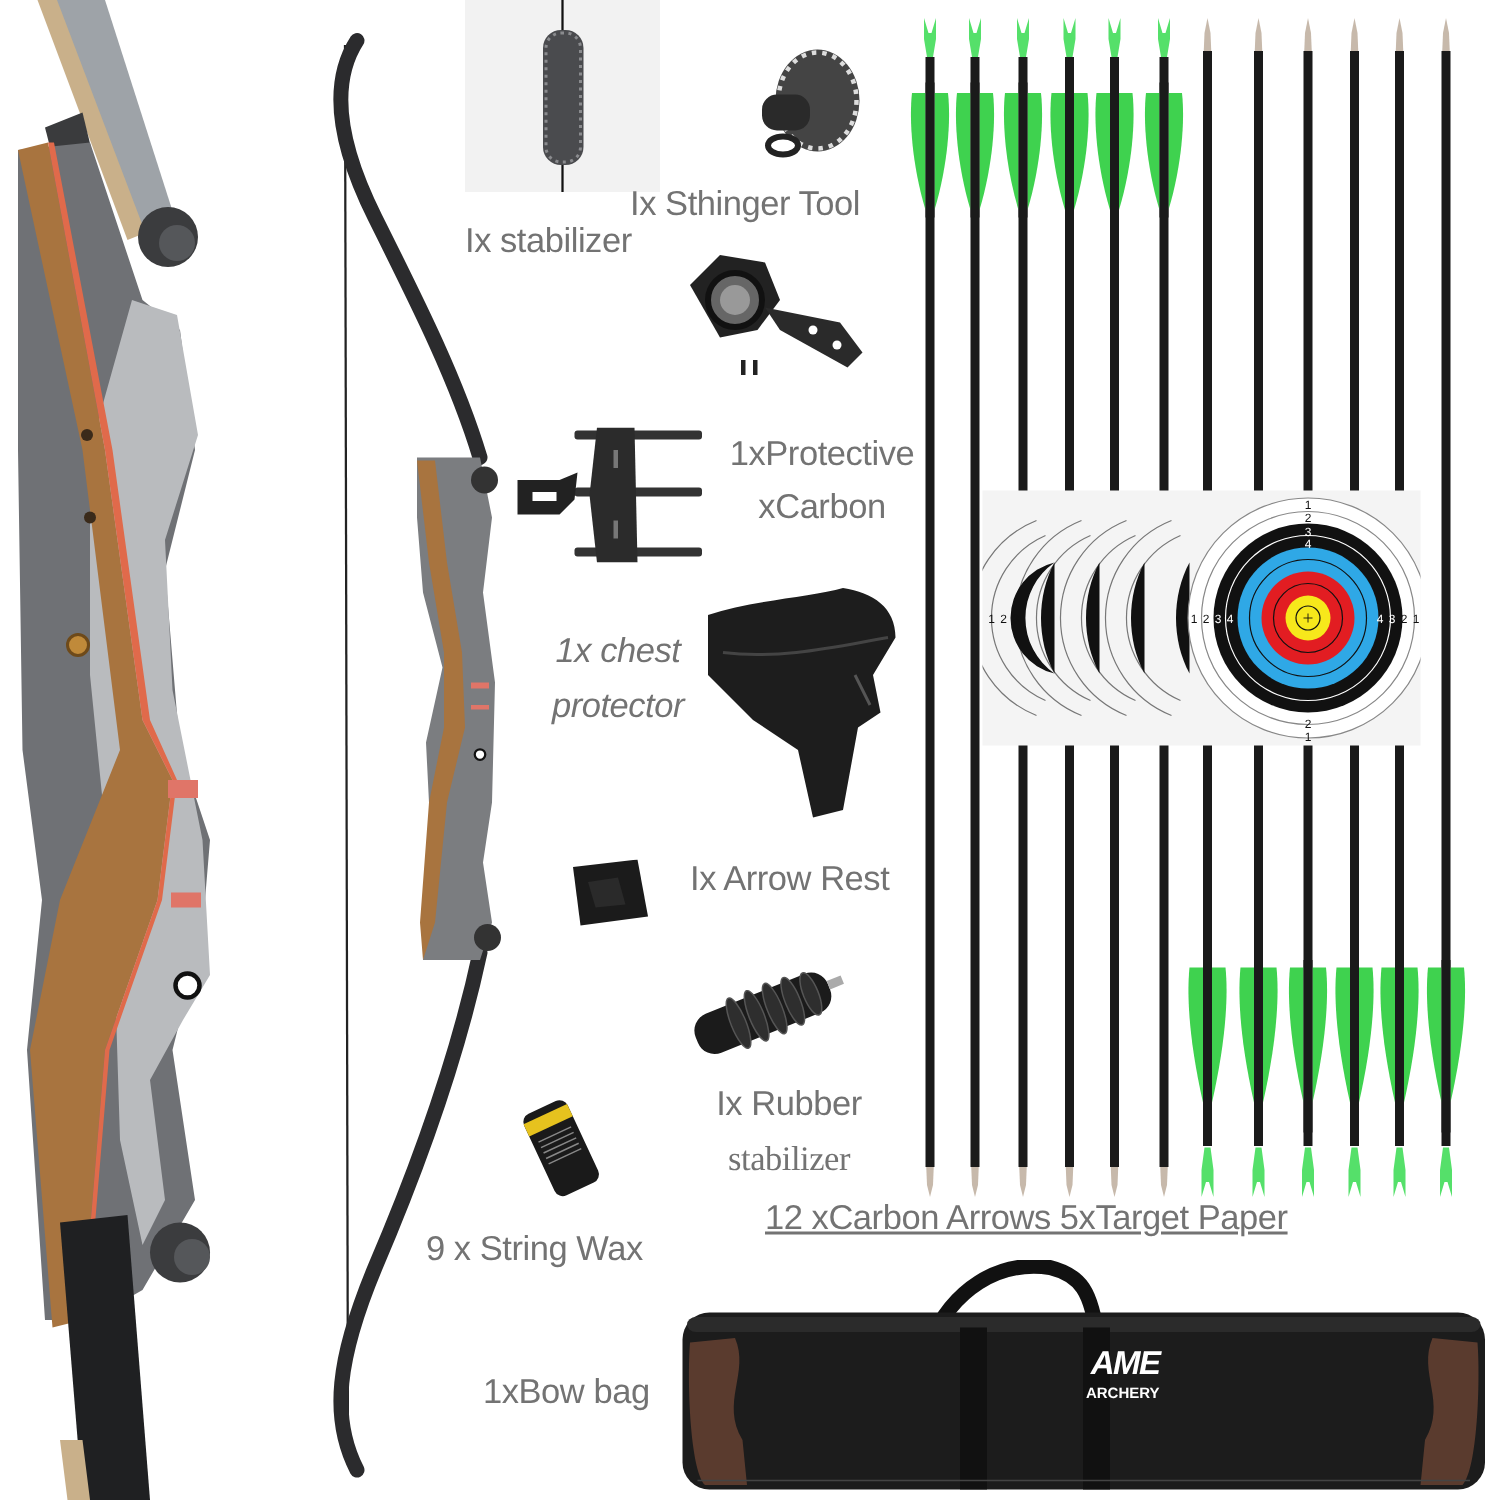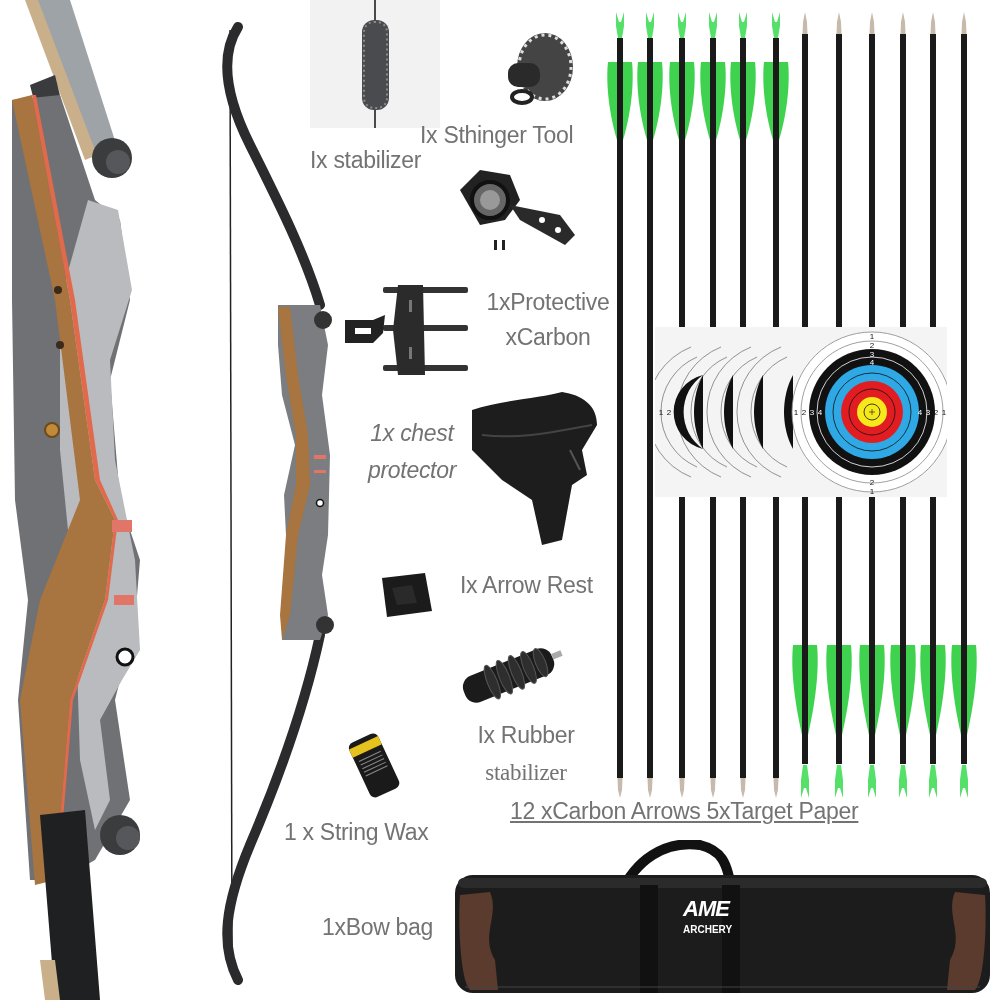--- a/index.html
+++ b/index.html
@@ -3,21 +3,21 @@
   <meta charset="utf-8">
   <style>
     html, body { margin: 0; padding: 0; }
     body { width: 1000px; height: 1000px; background: #ffffff; position: relative; overflow: hidden; font-family: "Liberation Sans", sans-serif; }
     .abs { position: absolute; }
     .label { position: absolute; color: #737373; font-family: "Liberation Sans", sans-serif; font-size: 23px; line-height: 1.35; white-space: nowrap; letter-spacing: -0.3px; }
     .label.center { text-align: center; }
     svg { display: block; }
     .target-panel { position: absolute; left: 655px; top: 327px; width: 292px; height: 170px; background: #f4f4f4; }
     .target-num { font-size: 8px; font-family: "Liberation Sans", sans-serif; }
-    .bag-brand { position: absolute; color: #fff; font-family: "Liberation Sans", sans-serif; font-weight: bold; text-align: left; }
+    .bag-brand { position: absolute; color: #fff; font-family: "Liberation Sans", sans-serif; font-weight: bold; text-align: right; }
   </style>
 </head>
 <body>
 
 <div class="abs" style="left:0;top:0;width:200px;height:1000px;">
   <svg width="200" height="1000" viewBox="0 0 200 1000">
 
     <polygon points="25,0 60,0 110,150 85,160" fill="#c9b08a"></polygon>
     <polygon points="38,0 70,0 118,150 98,158" fill="#9ea3a8"></polygon>
 
@@ -165,21 +165,21 @@
       <g stroke="#888" stroke-width="1">
         <line x1="22" y1="25" x2="46" y2="25"></line>
         <line x1="22" y1="29" x2="46" y2="29"></line>
         <line x1="22" y1="33" x2="46" y2="33"></line>
         <line x1="22" y1="37" x2="46" y2="37"></line>
         <line x1="22" y1="41" x2="46" y2="41"></line>
       </g>
     </g>
   </svg>
 </div>
-<div class="label" style="left:284px;top:817px;">1 x String Wax</div>
+<div class="label" style="left:284px;top:817px;">9 x String Wax</div>
 
 <div class="label" style="left:322px;top:912px;">1xBow bag</div>
 <div class="abs" style="left:450px;top:840px;width:545px;height:160px;">
   <svg width="545" height="160" viewBox="0 0 545 160">
 
     <path d="M170,55 C185,20 215,0 250,5 C270,10 278,20 282,55" stroke="#111" stroke-width="10" fill="none"></path>
 
     <rect x="5" y="35" width="535" height="118" rx="18" fill="#1c1c1c"></rect>
     <rect x="8" y="38" width="529" height="10" rx="6" fill="#2b2b2b"></rect>
 

